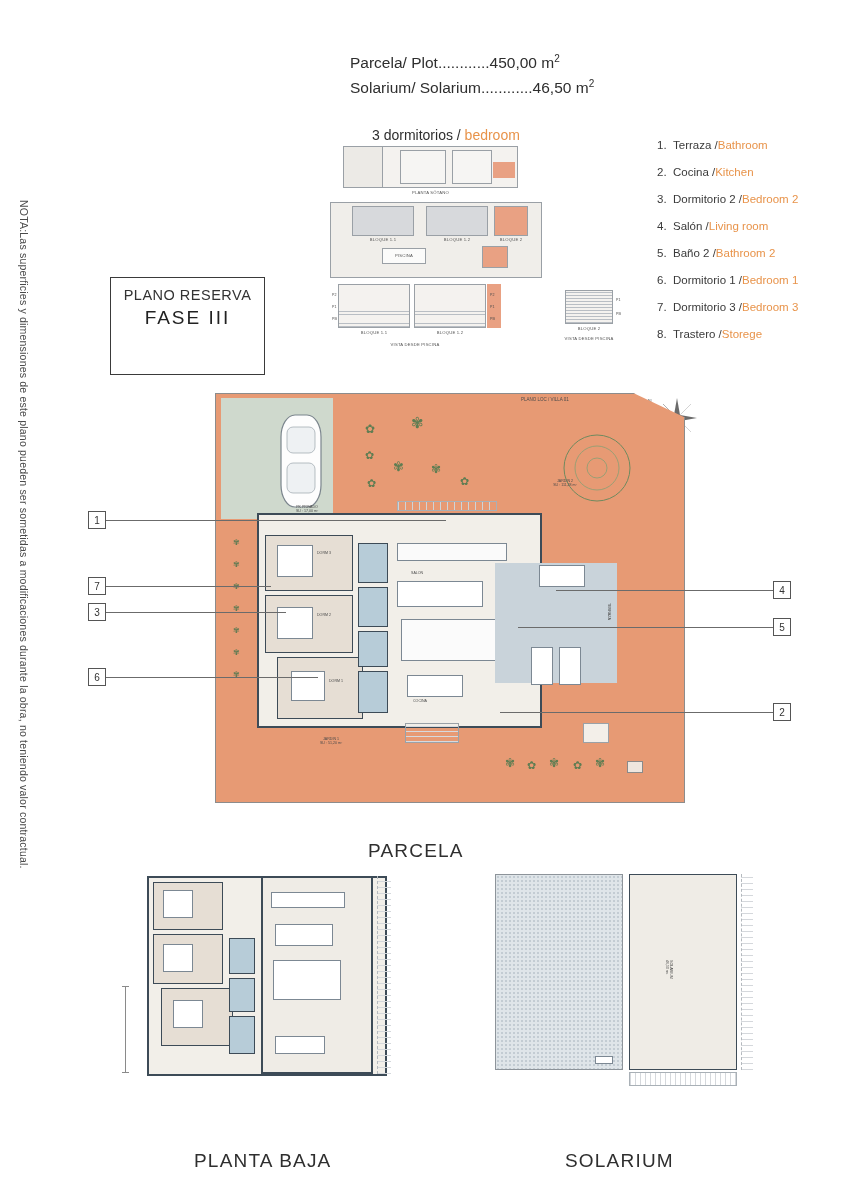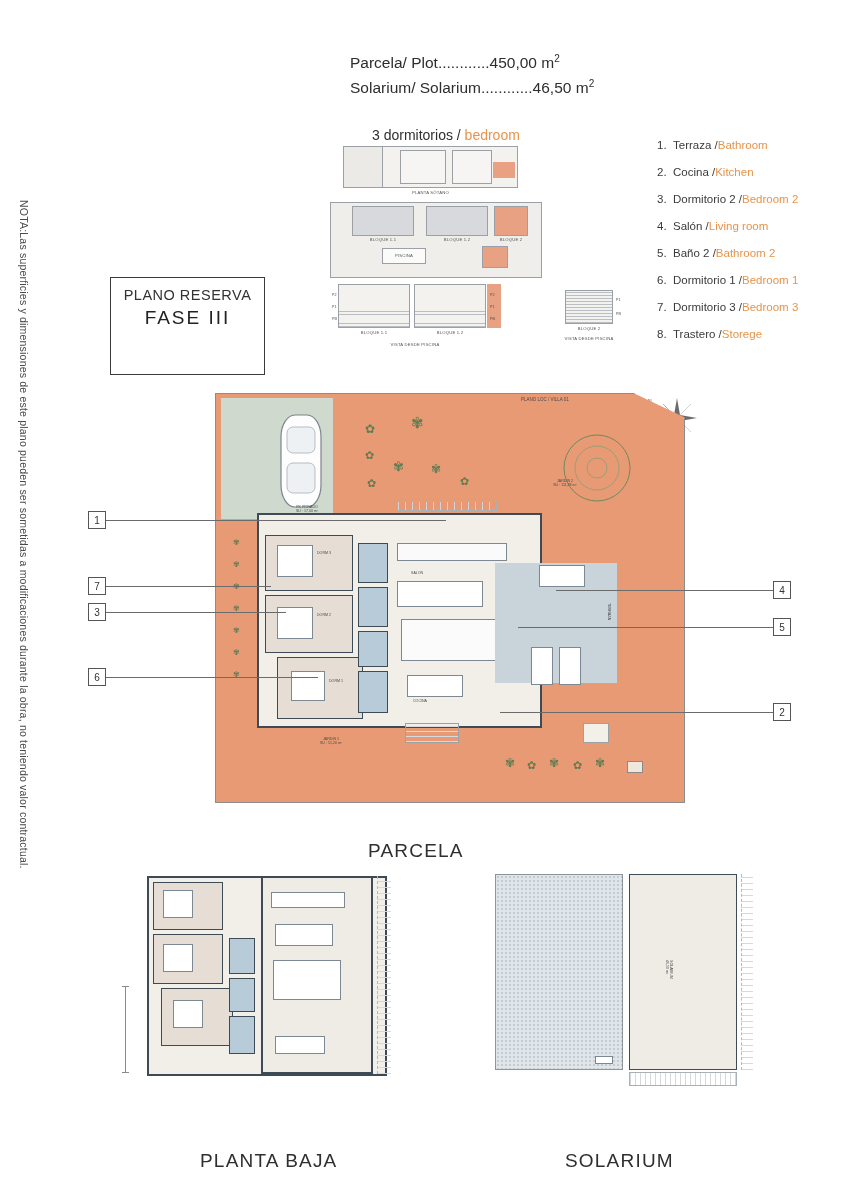--- a/index.html
+++ b/index.html
@@ -340,21 +340,21 @@
 <div class="numbox" style="left:773px; top:581px;">4</div>
 <div class="leader" style="left:556px; top:590px; width:217px;"></div>
 
 <div class="numbox" style="left:773px; top:618px;">5</div>
 <div class="leader" style="left:518px; top:627px; width:255px;"></div>
 
 <div class="numbox" style="left:773px; top:703px;">2</div>
 <div class="leader" style="left:500px; top:712px; width:273px;"></div>
 
 <div class="caption" style="left:368px; top:808px;">PARCELA</div>
-<div class="caption" style="left:200px; top:1118px;">PLANTA BAJA</div>
+<div class="caption" style="left:194px; top:1118px;">PLANTA BAJA</div>
 <div class="caption" style="left:565px; top:1118px;">SOLARIUM</div>
 
 <div class="pb-wrap">
   <div class="pb-bg" style="left:22px; top:8px; width:240px; height:200px;"></div>
 
   <div class="room" style="left:28px; top:14px; width:70px; height:48px;"></div>
   <div class="furn" style="left:38px; top:22px; width:30px; height:28px;"></div>
   <div class="room" style="left:28px; top:66px; width:70px; height:50px;"></div>
   <div class="furn" style="left:38px; top:76px; width:30px; height:28px;"></div>
   <div class="room" style="left:36px; top:120px; width:72px; height:58px;"></div>

